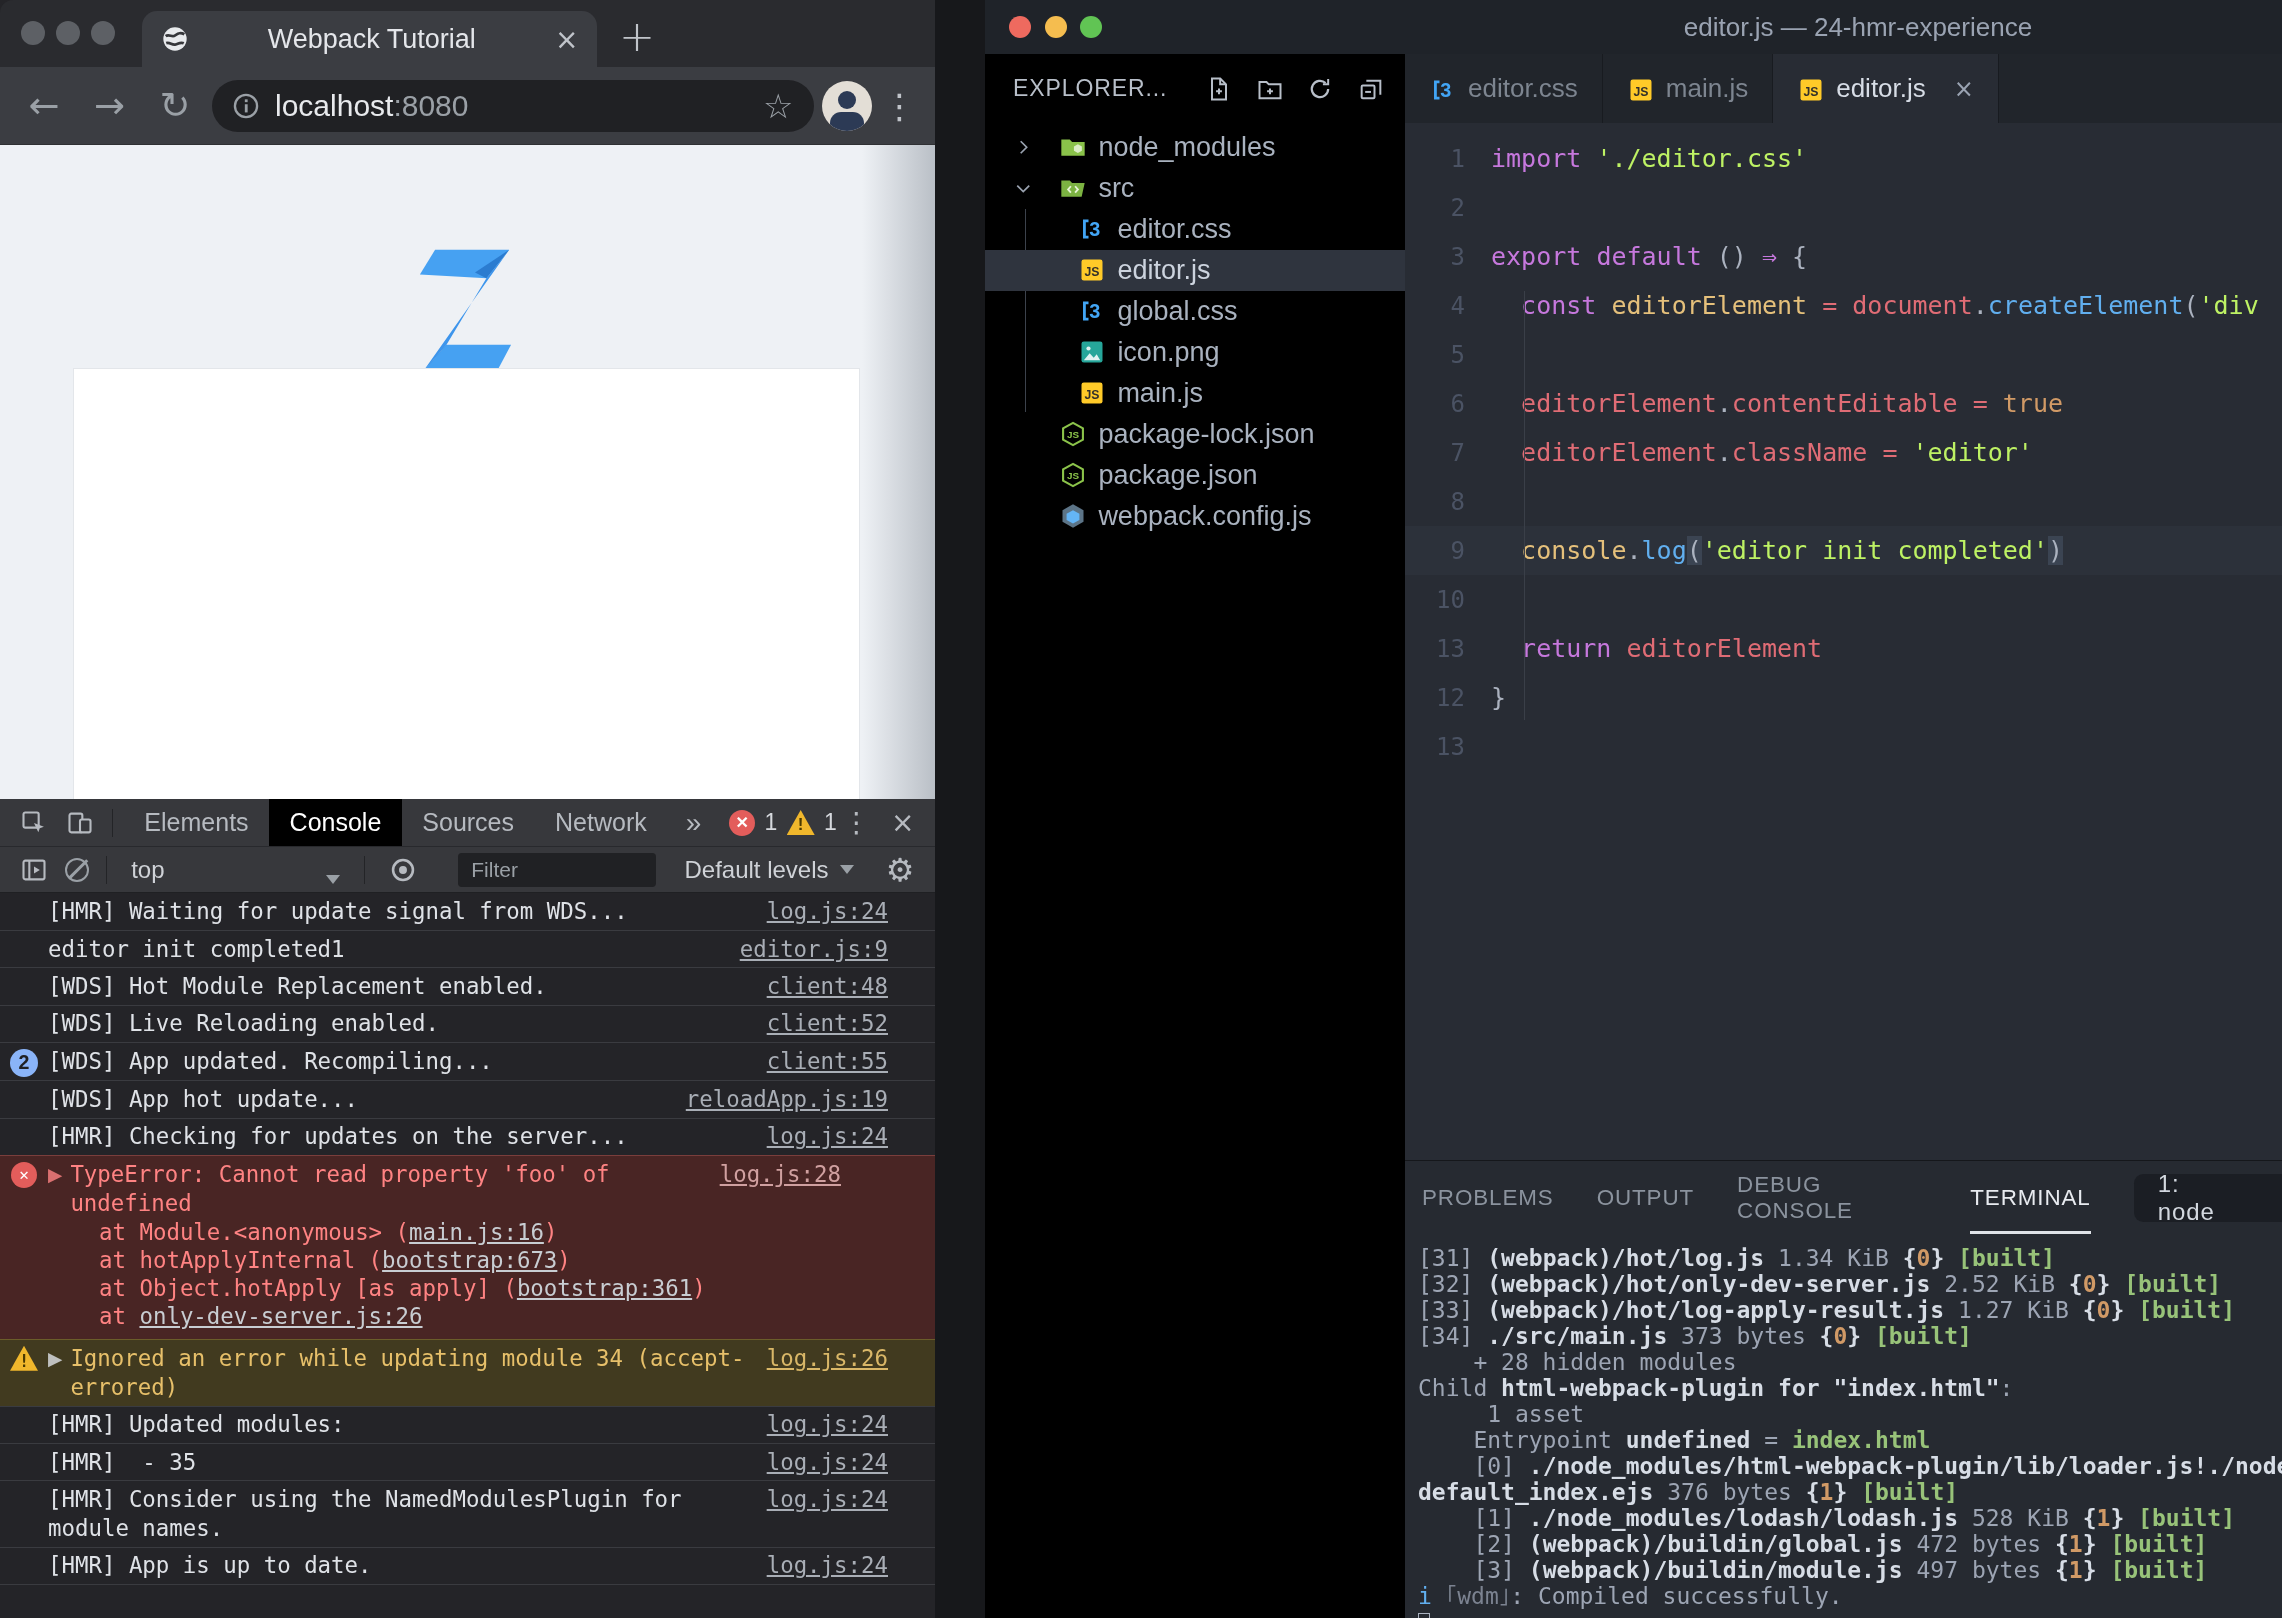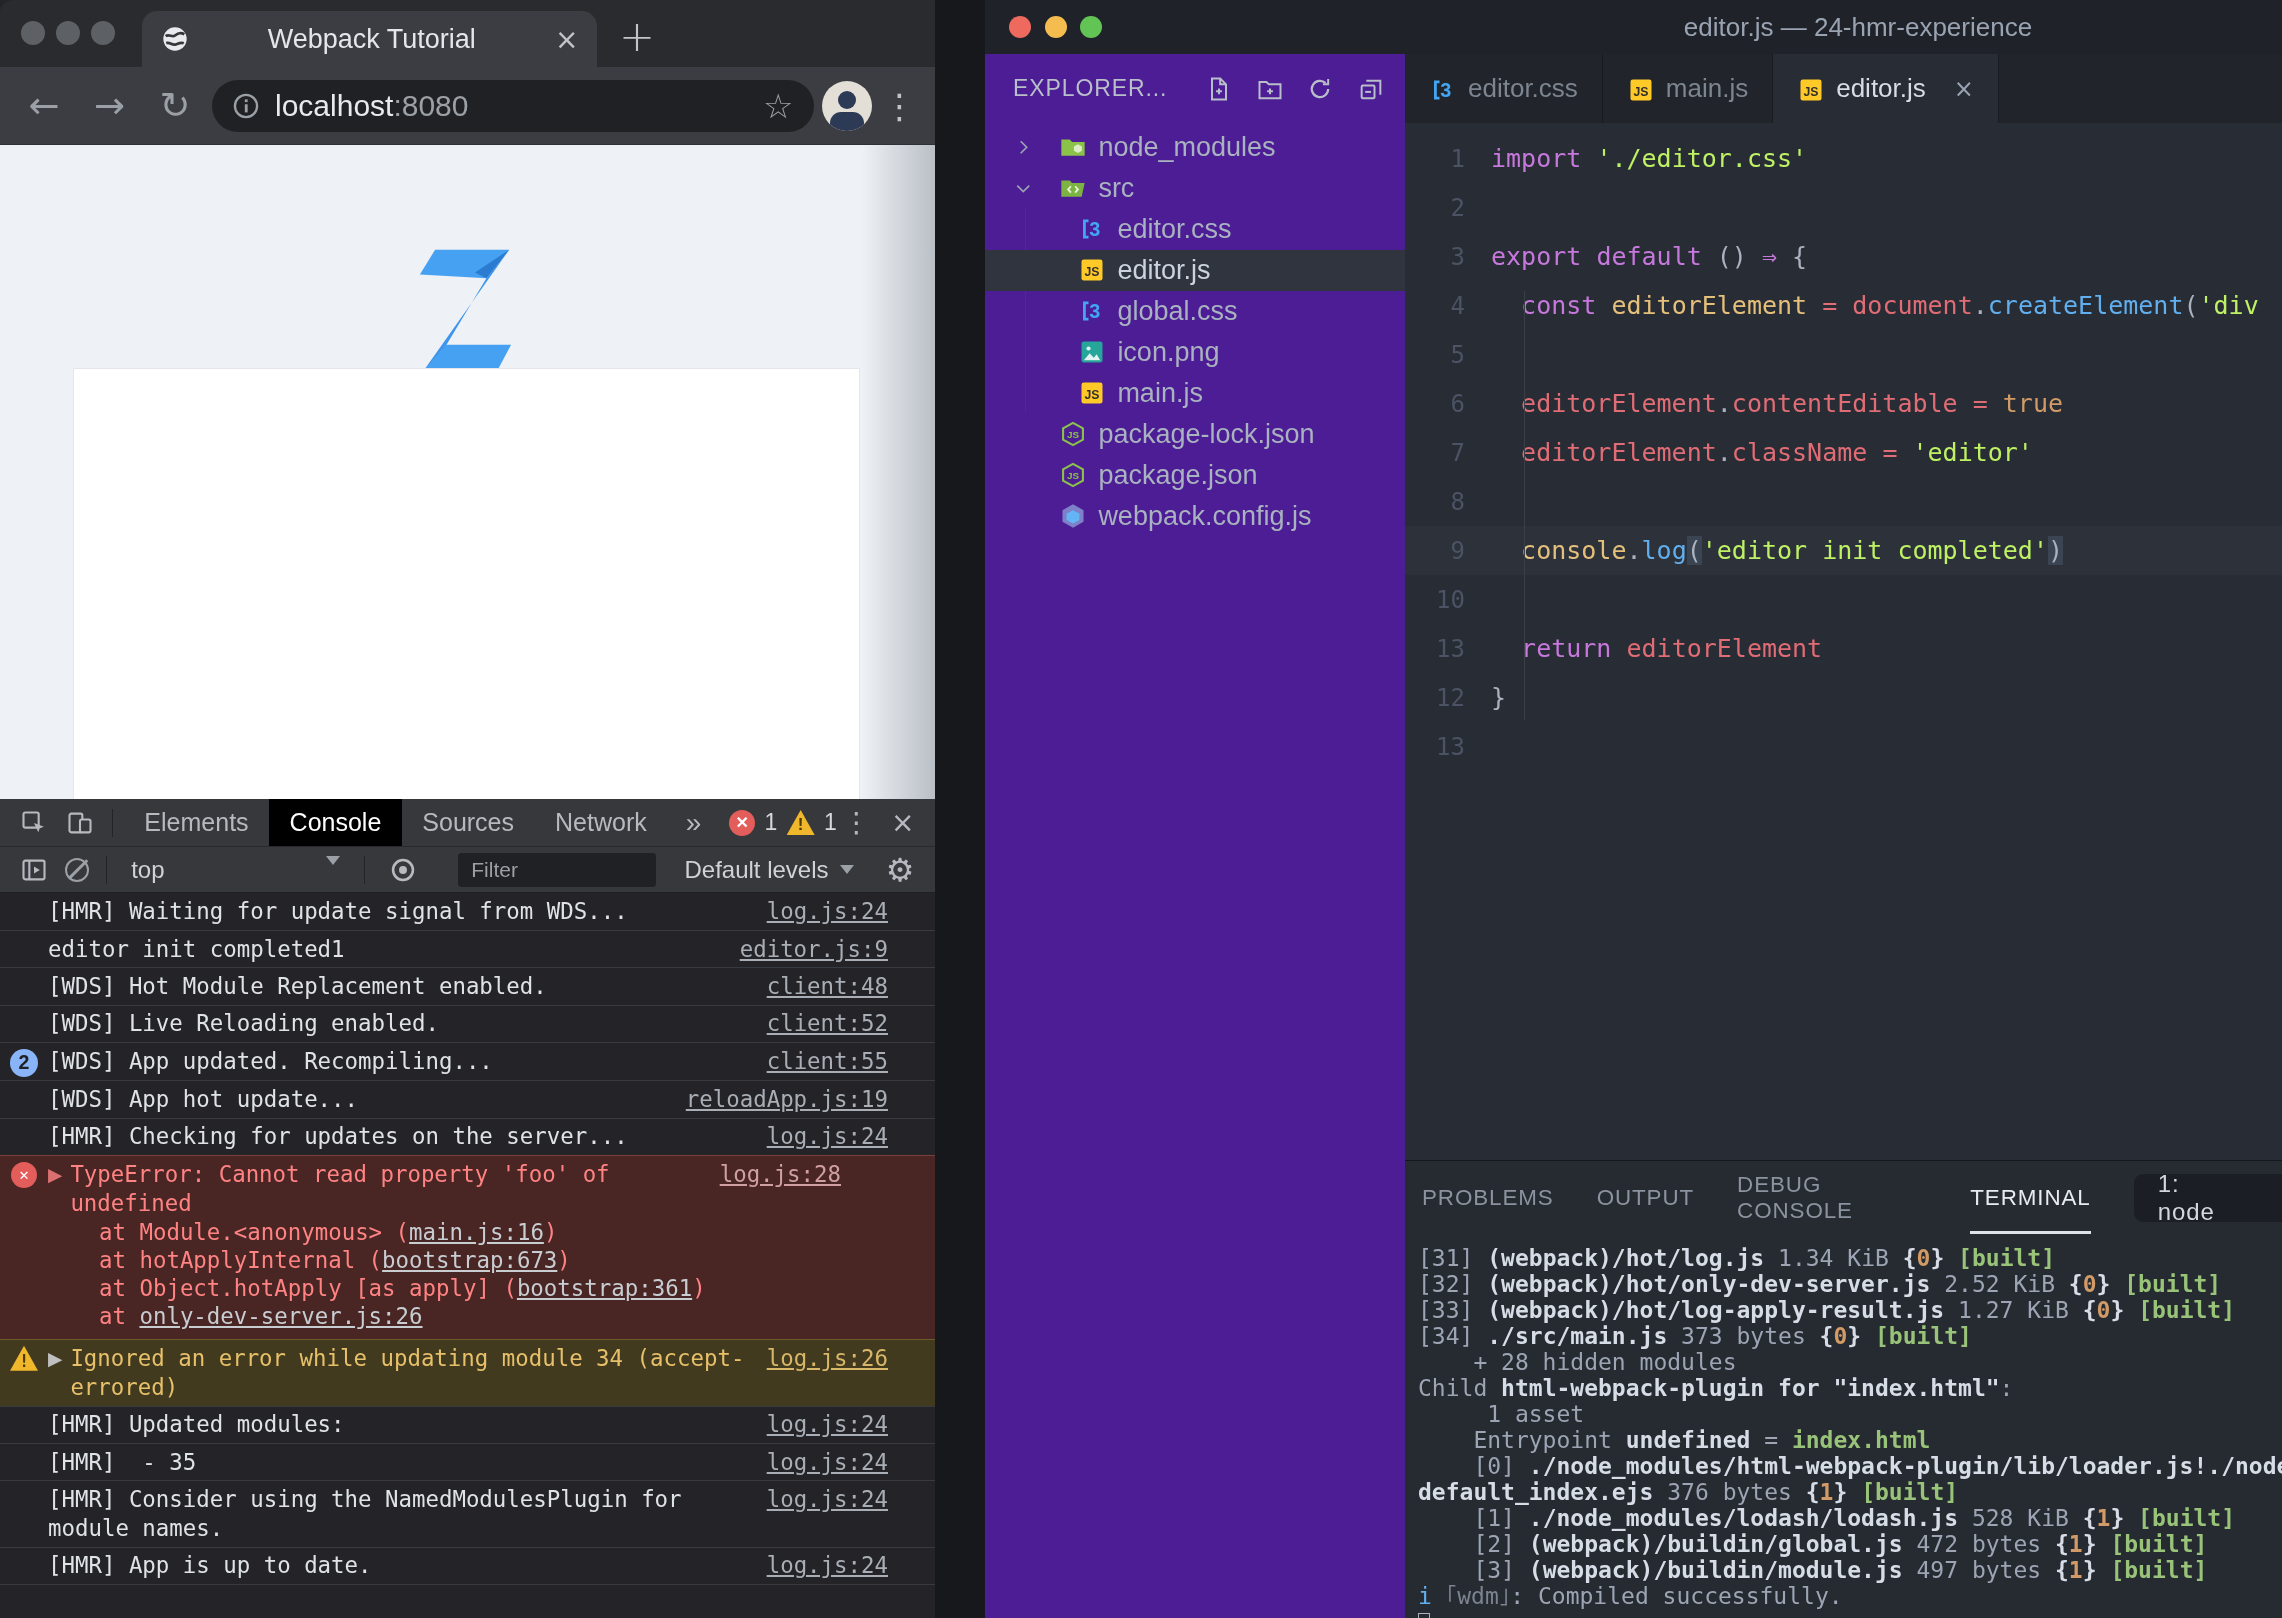--- a/index.html
+++ b/index.html
@@ -49,21 +49,21 @@
   .wic { width:28px; height:25px; background:#f0b72c; clip-path:polygon(50% 0,100% 100%,0 100%);
          display:flex; align-items:flex-end; justify-content:center; color:#4a3900; font-size:17px; font-weight:bold; line-height:1.1; }
   .bcount { font-size:23px; color:#d6d9de; }
   .dt-right { margin-left:auto; display:flex; align-items:center; gap:20.5px; padding-right:11.2px; }
   .dt-glyph { font-family:"DejaVu Sans",sans-serif; font-size:28px; color:#b6bac0; }
 
   .dt-filter { height:47px; background:#37383c; display:flex; align-items:center; flex:none;
                padding:0 13px; gap:11.2px; border-top:0.9px solid #28292d; border-bottom:0.9px solid #1f2023; }
   .block-ic { width:24px; height:24px; border:2.8px solid #9aa0a6; border-radius:50%; position:relative; flex:none; }
   .block-ic::before { content:""; position:absolute; left:-1.9px; top:8.4px; width:26px; height:2.8px; background:#9aa0a6; transform:rotate(-45deg); }
-  .ctx { width:224px; display:flex; align-items:flex-start; justify-content:space-between; font-size:24px; color:#cfd2d7; padding:0 7.5px; }
+  .ctx { width:224px; display:flex; align-items:flex-end; justify-content:space-between; font-size:24px; color:#cfd2d7; padding:0 7.5px; }
   .caret-dn { width:0; height:0; border-left:7.5px solid transparent; border-right:7.5px solid transparent; border-top:9.3px solid #9aa0a6; }
   .flt { width:198px; height:34px; background:#202124; border:none; border-radius:3.7px; color:#dfe2e7;
          font-size:21px; padding:0 13px; font-family:"Liberation Sans",sans-serif;margin-left:24px; }
   .flt::placeholder { color:#9aa0a6; }
   .dlevels { display:flex; align-items:center; gap:11.2px; font-size:24px; color:#cfd2d7; margin-left:17px; }
   .gear { margin-left:auto; font-family:"DejaVu Sans",sans-serif; font-size:32px; color:#b6bac0; padding-right:7.5px; }
 
   .dt-logs { flex:1; overflow:hidden; font-family:"DejaVu Sans Mono",monospace; font-size:22.4px; background:#242428; }
   .log-row { display:flex; align-items:flex-start; border-top:0.9px solid #3a3b40; padding:3.7px 47px 3.7px 0; min-height:37px; }
   .log-row:first-child { border-top:none; }
@@ -84,21 +84,21 @@
   .log-row.warn .lnk { color:#d9b768; }
   .prompt { border-top:0.9px solid #3a3b40; padding:15px 0 0 22.4px; }
 
   
   .vscode { position:absolute; left:985px; top:0; width:1345px; height:1618px; background:#282c34; overflow:hidden; }
   .v-title { height:54px; background:#1f2329; position:relative; }
   .light { position:absolute; top:16px; width:22.4px; height:22.4px; border-radius:50%; }
   .v-title-text { position:absolute; left:873px; top:0; transform:translateX(-50%); line-height:54px;
                   color:#9aa3b2; font-size:26px; white-space:nowrap; }
   .v-body { display:flex; height:1564px; }
-  .v-side { width:420px; background:#4c1d95; flex:none; display:flex; flex-direction:column; }
+  .v-side { width:420px; background:#000000; flex:none; display:flex; flex-direction:column; }
   .v-side-head { height:69px; display:flex; align-items:center; padding:0 20.5px 0 28px; color:#b8bfc9;
                  font-size:23px; letter-spacing:0.9px; flex:none; }
   .side-icons { margin-left:auto; display:flex; gap:22.4px; }
   .v-tree { position:relative; font-size:27px; color:#a9b2bf; padding-top:3.7px; }
   .t-row { height:41px; display:flex; align-items:center; padding-left:28px; gap:11.2px; position:relative; }
   .t-row.d1 { padding-left:47px; }
   .t-row.sel { background:#2f343e; color:#ccd3de; }
   .t-chev { width:35px; height:28px; display:flex; align-items:center; flex:none; }
   .t-icon { width:28px; height:28px; flex:none; display:flex; align-items:center; }
   .t-guide { position:absolute; left:40px; width:0.9px; background:#3c424c; }

